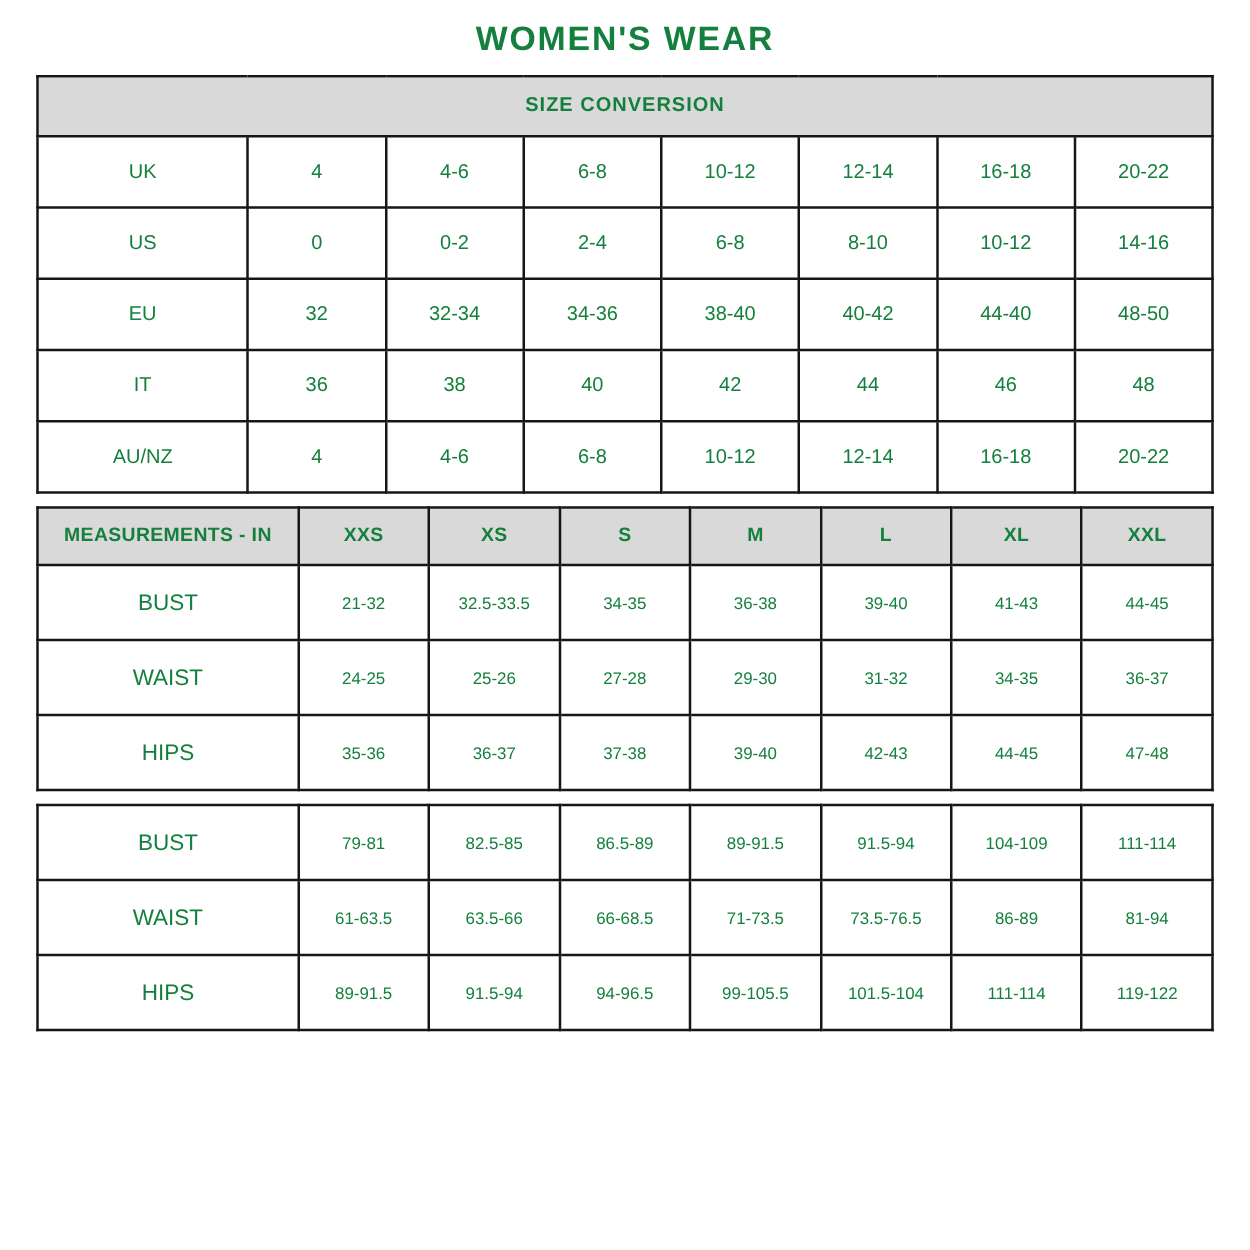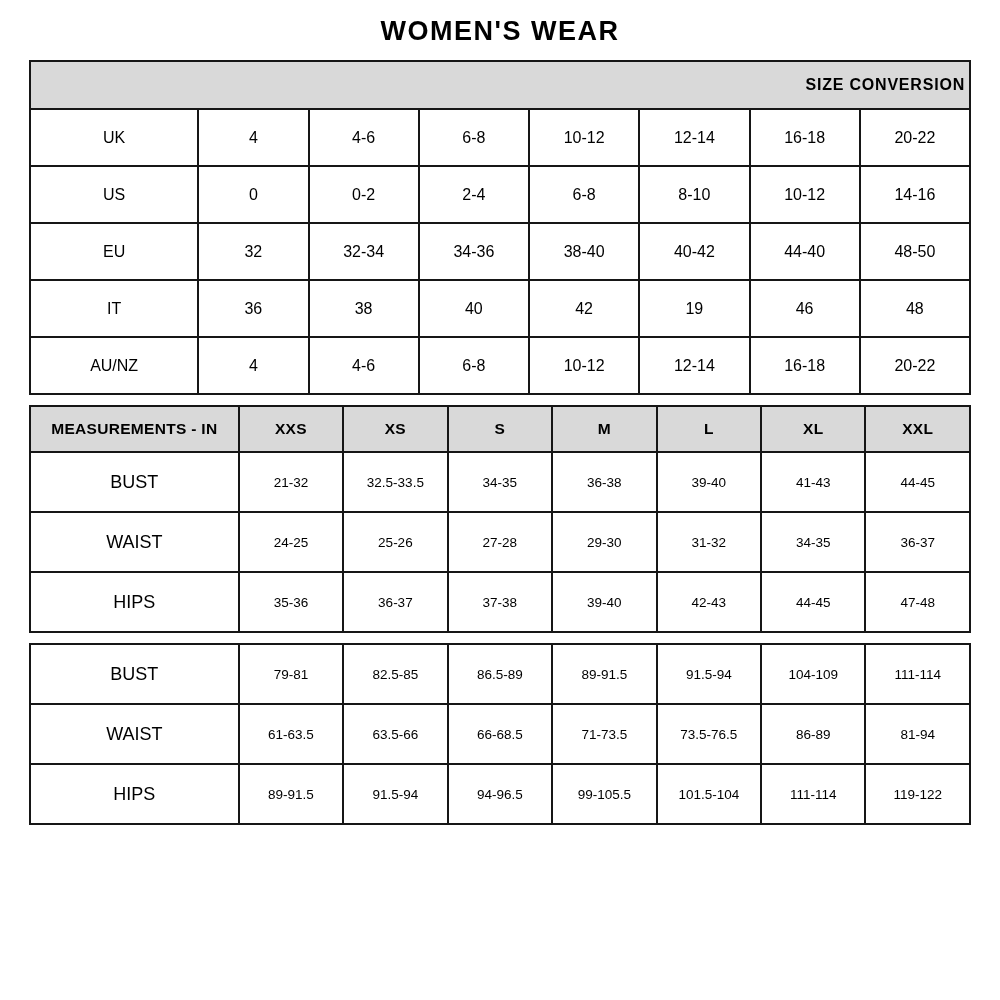--- a/index.html
+++ b/index.html
@@ -1,35 +1,35 @@
 <!DOCTYPE html>
 <html><head>
 <meta charset="utf-8">
 <style>
   html,body { margin:0; padding:0; background:#ffffff; }
   .page {
     width:1000px; height:1000px; box-sizing:border-box;
     padding:12px 29px 15px 29px;
     font-family:"Liberation Sans", sans-serif;
-    color:#000000; background:#ffffff;
+    color:#15803d; background:#ffffff;
   }
   .page-title {
     text-align:center; font-size:27px; font-weight:700;
     letter-spacing:1.5px; margin:4px 0 14px 0; line-height:30px;
   }
   table { border-collapse:collapse; width:100%; table-layout:fixed; }
   td {
     border:2px solid #161616; text-align:center; vertical-align:middle;
     padding:0 4px; box-sizing:border-box; overflow:hidden; white-space:nowrap;
   }
   
   .t1 td { height:57px; font-size:16px; }
   .t1 .banner td {
     height:48px; background:#d9d9d9; font-weight:700;
-    font-size:16px; letter-spacing:0.8px;text-align:right;
+    font-size:16px; letter-spacing:0.8px;
   }
   .t1 col.c-label { width:17.9%; }
   
   .tm { margin-top:10px; }
   .tm td { height:60px; font-size:13.5px; }
   .tm .head td {
     height:46px; background:#d9d9d9; font-weight:700; font-size:15.5px;
     letter-spacing:0.3px;
     margin-top:28px;
   }
@@ -87,21 +87,21 @@
         <td>40-42</td>
         <td>44-40</td>
         <td>48-50</td>
       </tr>
       <tr>
         <td>IT</td>
         <td>36</td>
         <td>38</td>
         <td>40</td>
         <td>42</td>
-        <td>19</td>
+        <td>44</td>
         <td>46</td>
         <td>48</td>
       </tr>
       <tr>
         <td>AU/NZ</td>
         <td>4</td>
         <td>4-6</td>
         <td>6-8</td>
         <td>10-12</td>
         <td>12-14</td>

